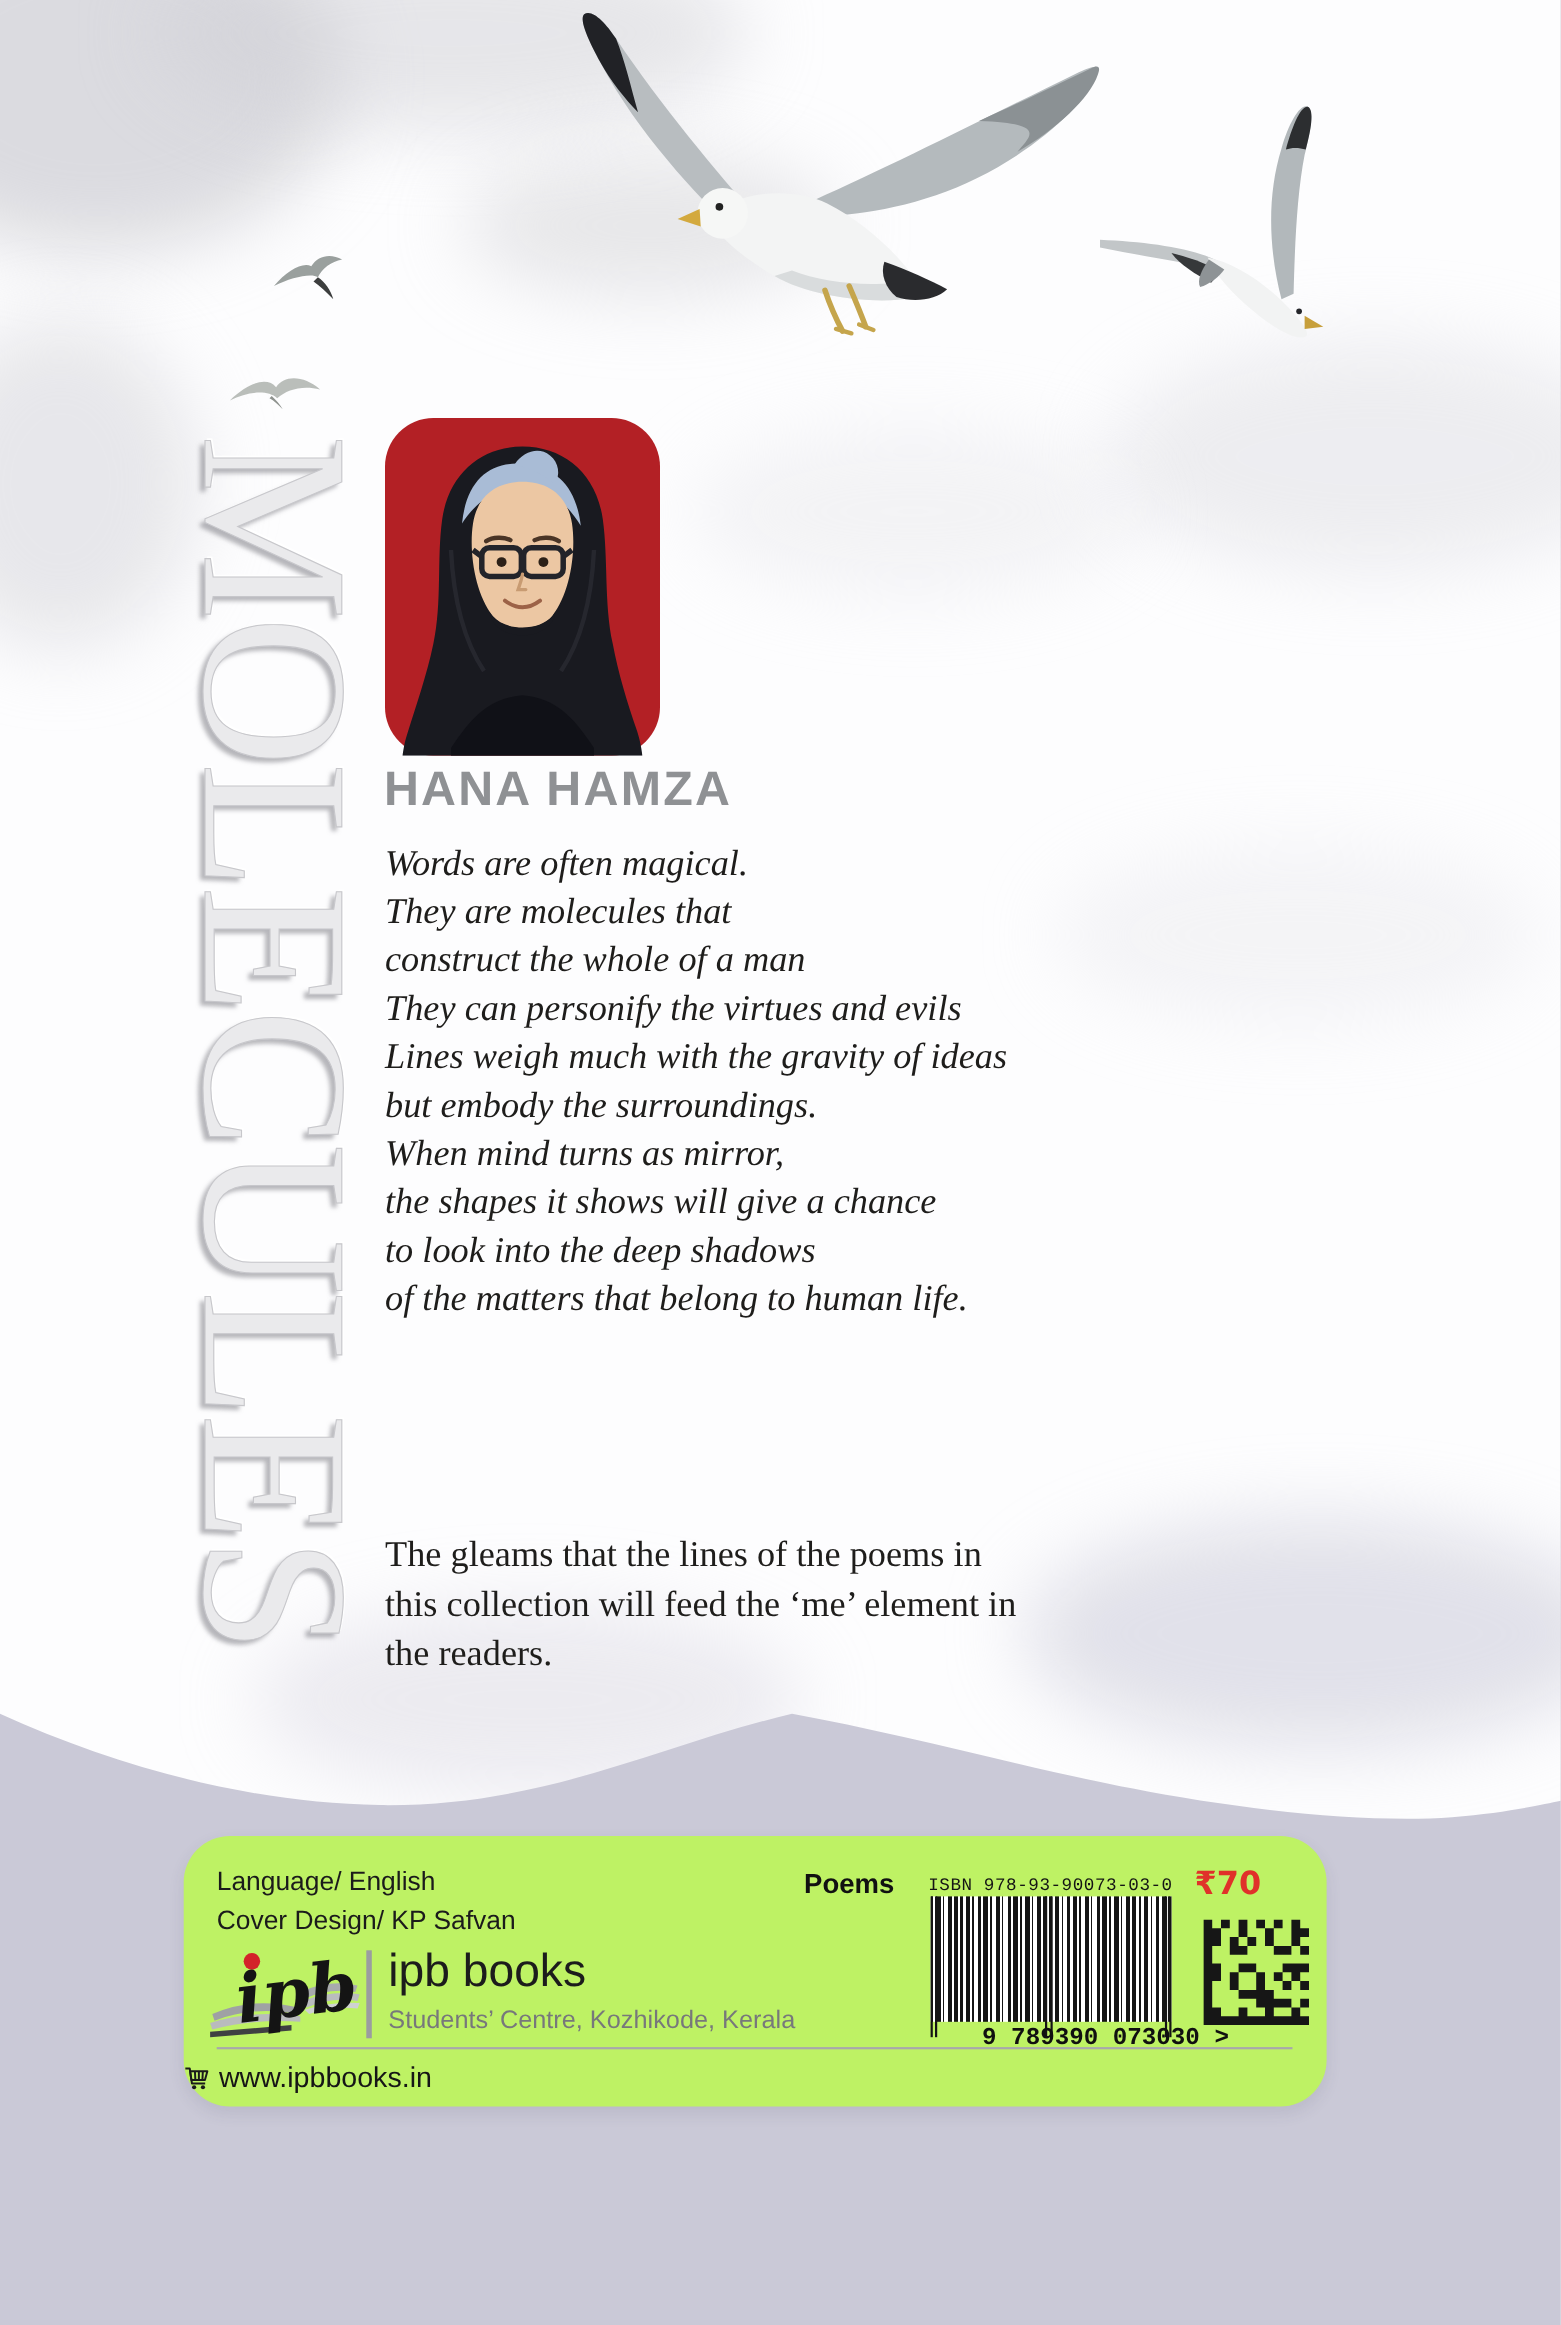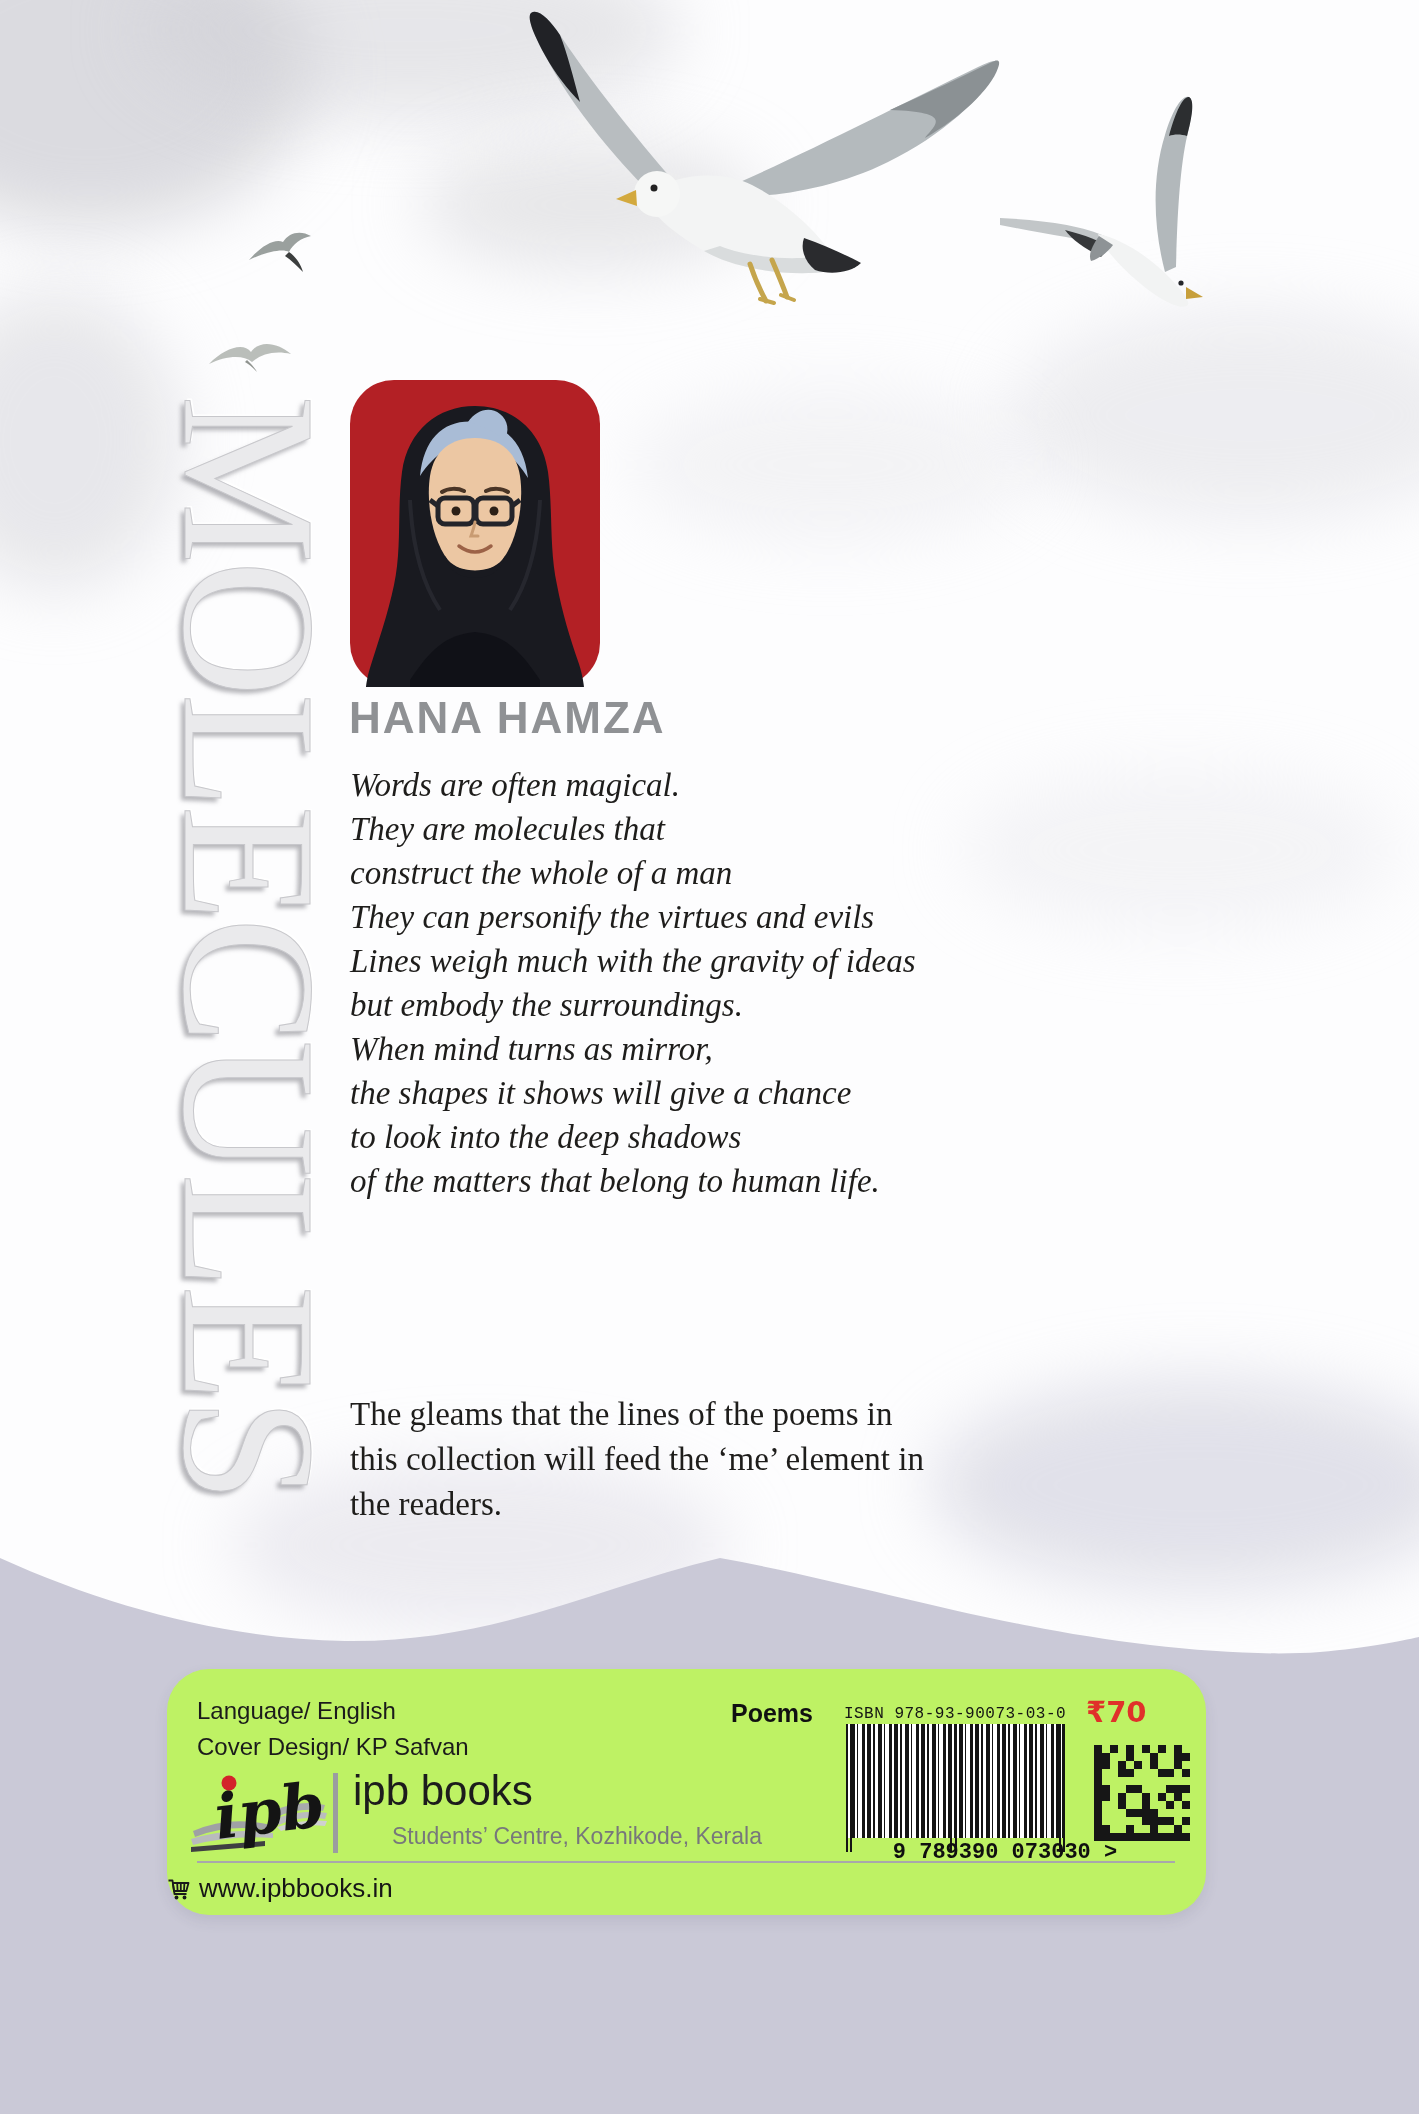--- a/index.html
+++ b/index.html
@@ -75,21 +75,21 @@
   }
   .guard{position:absolute; top:55px; width:2px; height:128px; background:#141414;}
   .g1{left:679px;} .g2{left:683px;} .g3{left:783px;} .g4{left:788px;} .g5{left:892px;} .g6{left:896px;}
   .barcode-digits{position:absolute; left:670px; top:171px; width:240px; text-align:center;
     font-family:"Liberation Mono", monospace; font-size:22px; font-weight:700; color:#101010;margin-left:48px;}
   .qr{position:absolute; left:927px; top:76px;}
   
   .pub-logo{position:absolute; left:22px; top:98px;}
   .pub-divider{position:absolute; left:166px; top:104px; width:5px; height:80px; background:#9b9da0;}
   .pub-name{position:absolute; left:186px; top:98px; font-size:42px; color:#1c1c1c;}
-  .pub-address{position:absolute; left:186px; top:154px; font-size:23px; color:#77787b;margin-left:39px;}
+  .pub-address{position:absolute; left:186px; top:154px; font-size:23px; color:#77787b;}
   .rule{position:absolute; left:30px; top:192px; width:978px; height:2px; background:#a8a8ab;}
   .site-row{position:absolute; left:0; top:204px; width:100%; text-align:left; color:#161616;
     font-size:26px; font-weight:500;}
   .site-row svg{vertical-align:-4px; margin-right:8px;}
 
   .gull{position:absolute; pointer-events:none;}
 </style>
 </head>
 <body>
 

